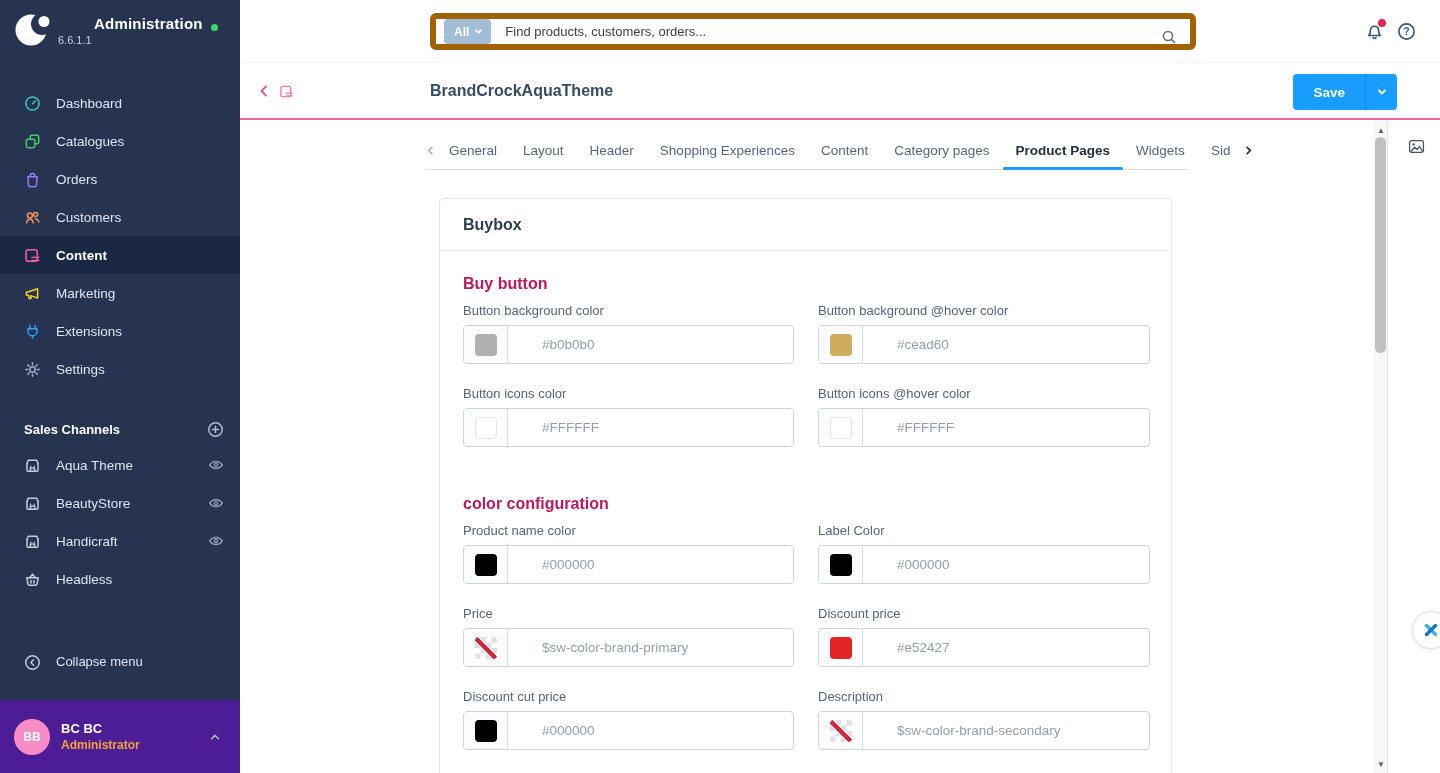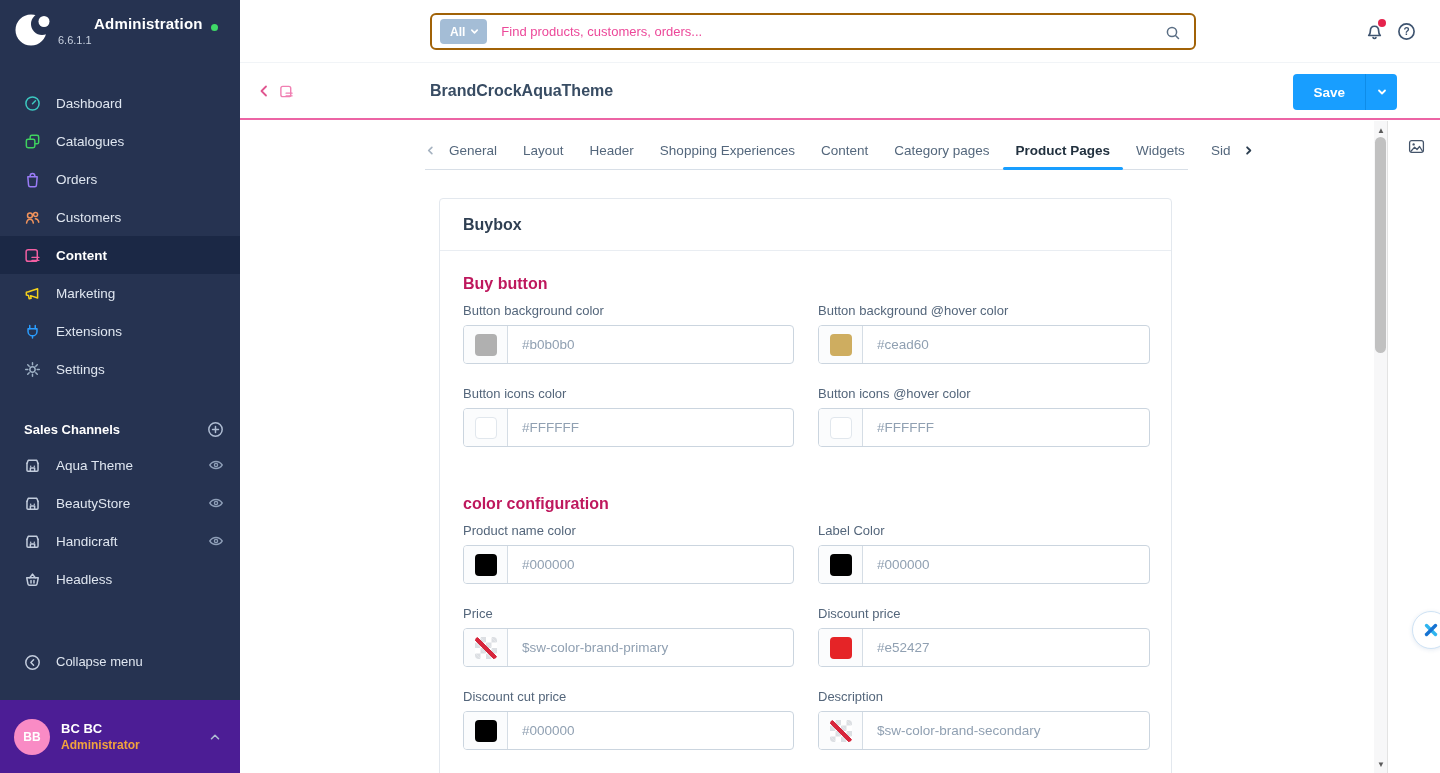--- a/index.html
+++ b/index.html
@@ -53,29 +53,29 @@
   }
   .user-text { margin-left:11px; flex:1; }
   .user-name { color:#fff; font-size:13px; font-weight:bold; }
   .user-role { color:#F2A33C; font-size:12px; font-weight:bold; margin-top:2px; }
   .user-caret { width:14px; height:14px; color:#AEBCD2; }
 
   
   .topbar { position:absolute; left:240px; top:0; width:1200px; height:63px; background:#fff; border-bottom:1px solid #F1F4F7; }
   .search {
     position:absolute; left:190px; top:13px; width:766px; height:37px;
-    border:2px solid #a16207; border-radius:6px; background:#fff;
+    border:6px solid #a16207; border-radius:6px; background:#fff;
     display:flex; align-items:center; cursor:text;
   }
   .scope {
     margin-left:8px; height:25px; padding:0 8px 0 10px; background:#A4BDD6; border-radius:4px;
     color:#fff; font-size:12px; font-weight:bold; display:flex; align-items:center; gap:5px; cursor:pointer;
   }
   .scope svg { width:9px; height:9px; }
-  .search-placeholder { margin-left:14px; color:#ec4899; font-size:13px;text-align:right; }
+  .search-placeholder { margin-left:14px; color:#404040; font-size:13px;text-align:right; }
   .search-icon { position:absolute; right:13px; top:10px; width:16px; height:16px; color:#5A6E84; }
   .top-icons { position:absolute; right:24px; top:22px; display:flex; align-items:center; gap:13px; }
   .icon-btn { position:relative; width:19px; height:19px; color:#3E5470; cursor:pointer; }
   .bell-dot { position:absolute; right:-2px; top:-3px; width:8px; height:8px; border-radius:50%; background:#E5244D; }
 
   
   .smartbar {
     position:absolute; left:240px; top:63px; width:1200px; height:57px; background:#fff;
     border-bottom:2px solid #EC64A4;
   }
@@ -112,21 +112,21 @@
   }
   .card-header { height:52px; display:flex; align-items:center; padding:0 23px; border-bottom:1px solid #E9EDF2;
     font-size:16px; font-weight:bold; color:#2F3F52; }
   .card-body { padding:24px 23px 30px 23px; }
   .section-heading { font-size:16px; font-weight:bold; color:#be185d; margin-bottom:10px; }
   .section + .section .section-heading { margin-top:48px; }
   .fields-grid { display:grid; grid-template-columns:331px 332px; column-gap:24px; row-gap:22px; }
   .field-label { font-size:13px; color:#54667B; margin-bottom:7px; }
   .color-input {
     height:39px; border:1px solid #CBD5DF; border-radius:4px; background:#fff;
-    display:flex; align-items:stretch; overflow:hidden; cursor:pointer;
+    display:flex; align-items:stretch; overflow:hidden; cursor:pointer;gap:20px;
   }
   .swatch-cell {
     width:44px; flex:0 0 auto; background:#FBFCFD; border-right:1px solid #D5DDE5;
     display:flex; align-items:center; justify-content:center;
   }
   .swatch { width:22px; height:22px; border-radius:4px; }
   .swatch.light { border:1px solid #E1E7ED; }
   .swatch.none {
     background-color:#fff;
     background-image:

